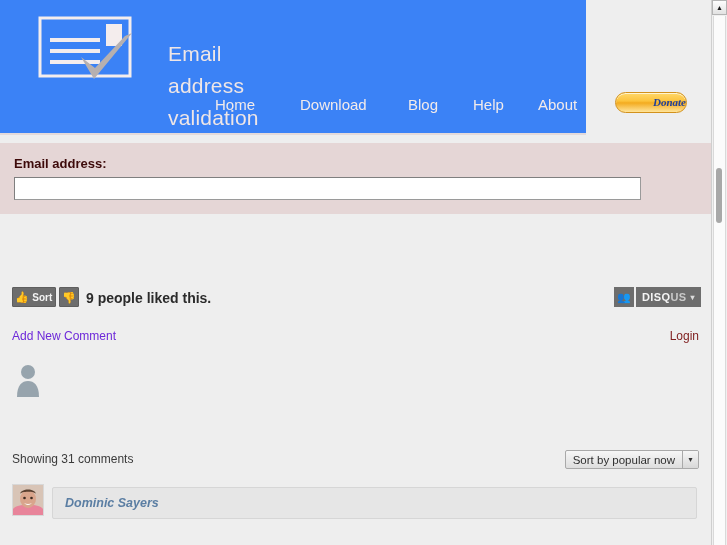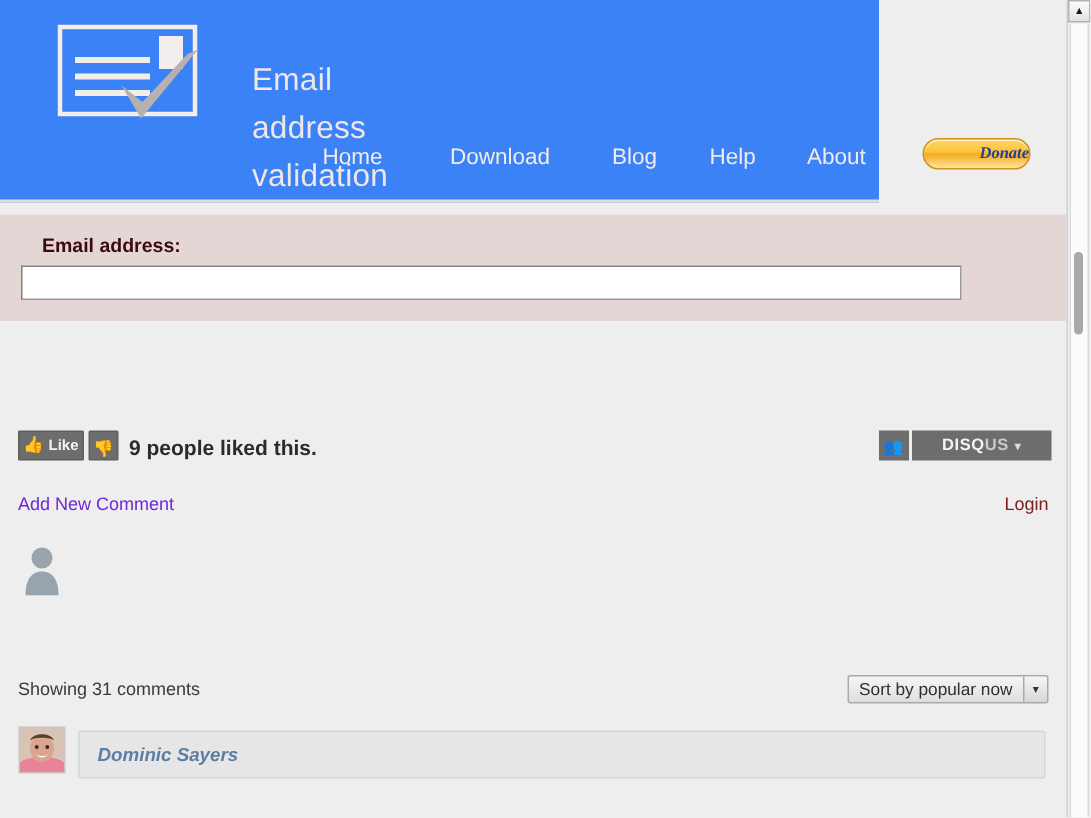--- a/index.html
+++ b/index.html
@@ -91,21 +91,21 @@
   
   #form-band {
     position: relative;
     margin-top: 8px;
     width: 711px;
     height: 71px;
     background: #e5d6d6;
   }
   #form-label {
     position: absolute;
-    left: 28px; top: 13px;
+    left: 14px; top: 13px;
     font-size: 13px;
     font-weight: bold;
     color: #3d0a0a;
   }
   #email-input {
     position: absolute;
     left: 14px; top: 34px;
     width: 627px; height: 23px;
     background: #ffffff;
     border: 1px solid #9a9a9a;
@@ -177,21 +177,21 @@
     display: flex; align-items: center; justify-content: center;
     cursor: pointer;
   }
   #disqus-brand .db-word {
     height: 20px;
     background: #6d6d6d;
     color: #f4f4f4;
     font-size: 11px;
     font-weight: bold;
     letter-spacing: .4px;
-    padding: 0 20px;
+    padding: 0 6px;
     display: flex; align-items: center;
     cursor: pointer;
   }
   #disqus-brand .db-word .dim { color: #c9c9c9; font-weight: bold; }
   #disqus-brand .db-word .caret { margin-left: 4px; font-size: 8px; color: #dcdcdc; }
 
   #addcomment-row {
     position: relative;
     height: 22px;
     margin-top: 8px;
@@ -382,21 +382,21 @@
     <div id="form-band">
       <div id="form-label">Email address:</div>
       <input id="email-input" type="text" value="" placeholder="" style="">
     </div>
 
     <div id="disqus">
 
       <div id="like-row">
         <div id="fb-like" class="fb-btn">
           <span class="thumb-up">👍</span>
-          <span>Like</span>
+          <span>Sort</span>
         </div>
         <div id="fb-down" class="fb-btn">
           <span class="thumb-down">👍</span>
         </div>
         <div id="like-count">9 people liked this.</div>
 
         <div id="disqus-brand">
           <div class="db-icon">👥</div>
           <div class="db-word">
             <span>DISQ</span>

